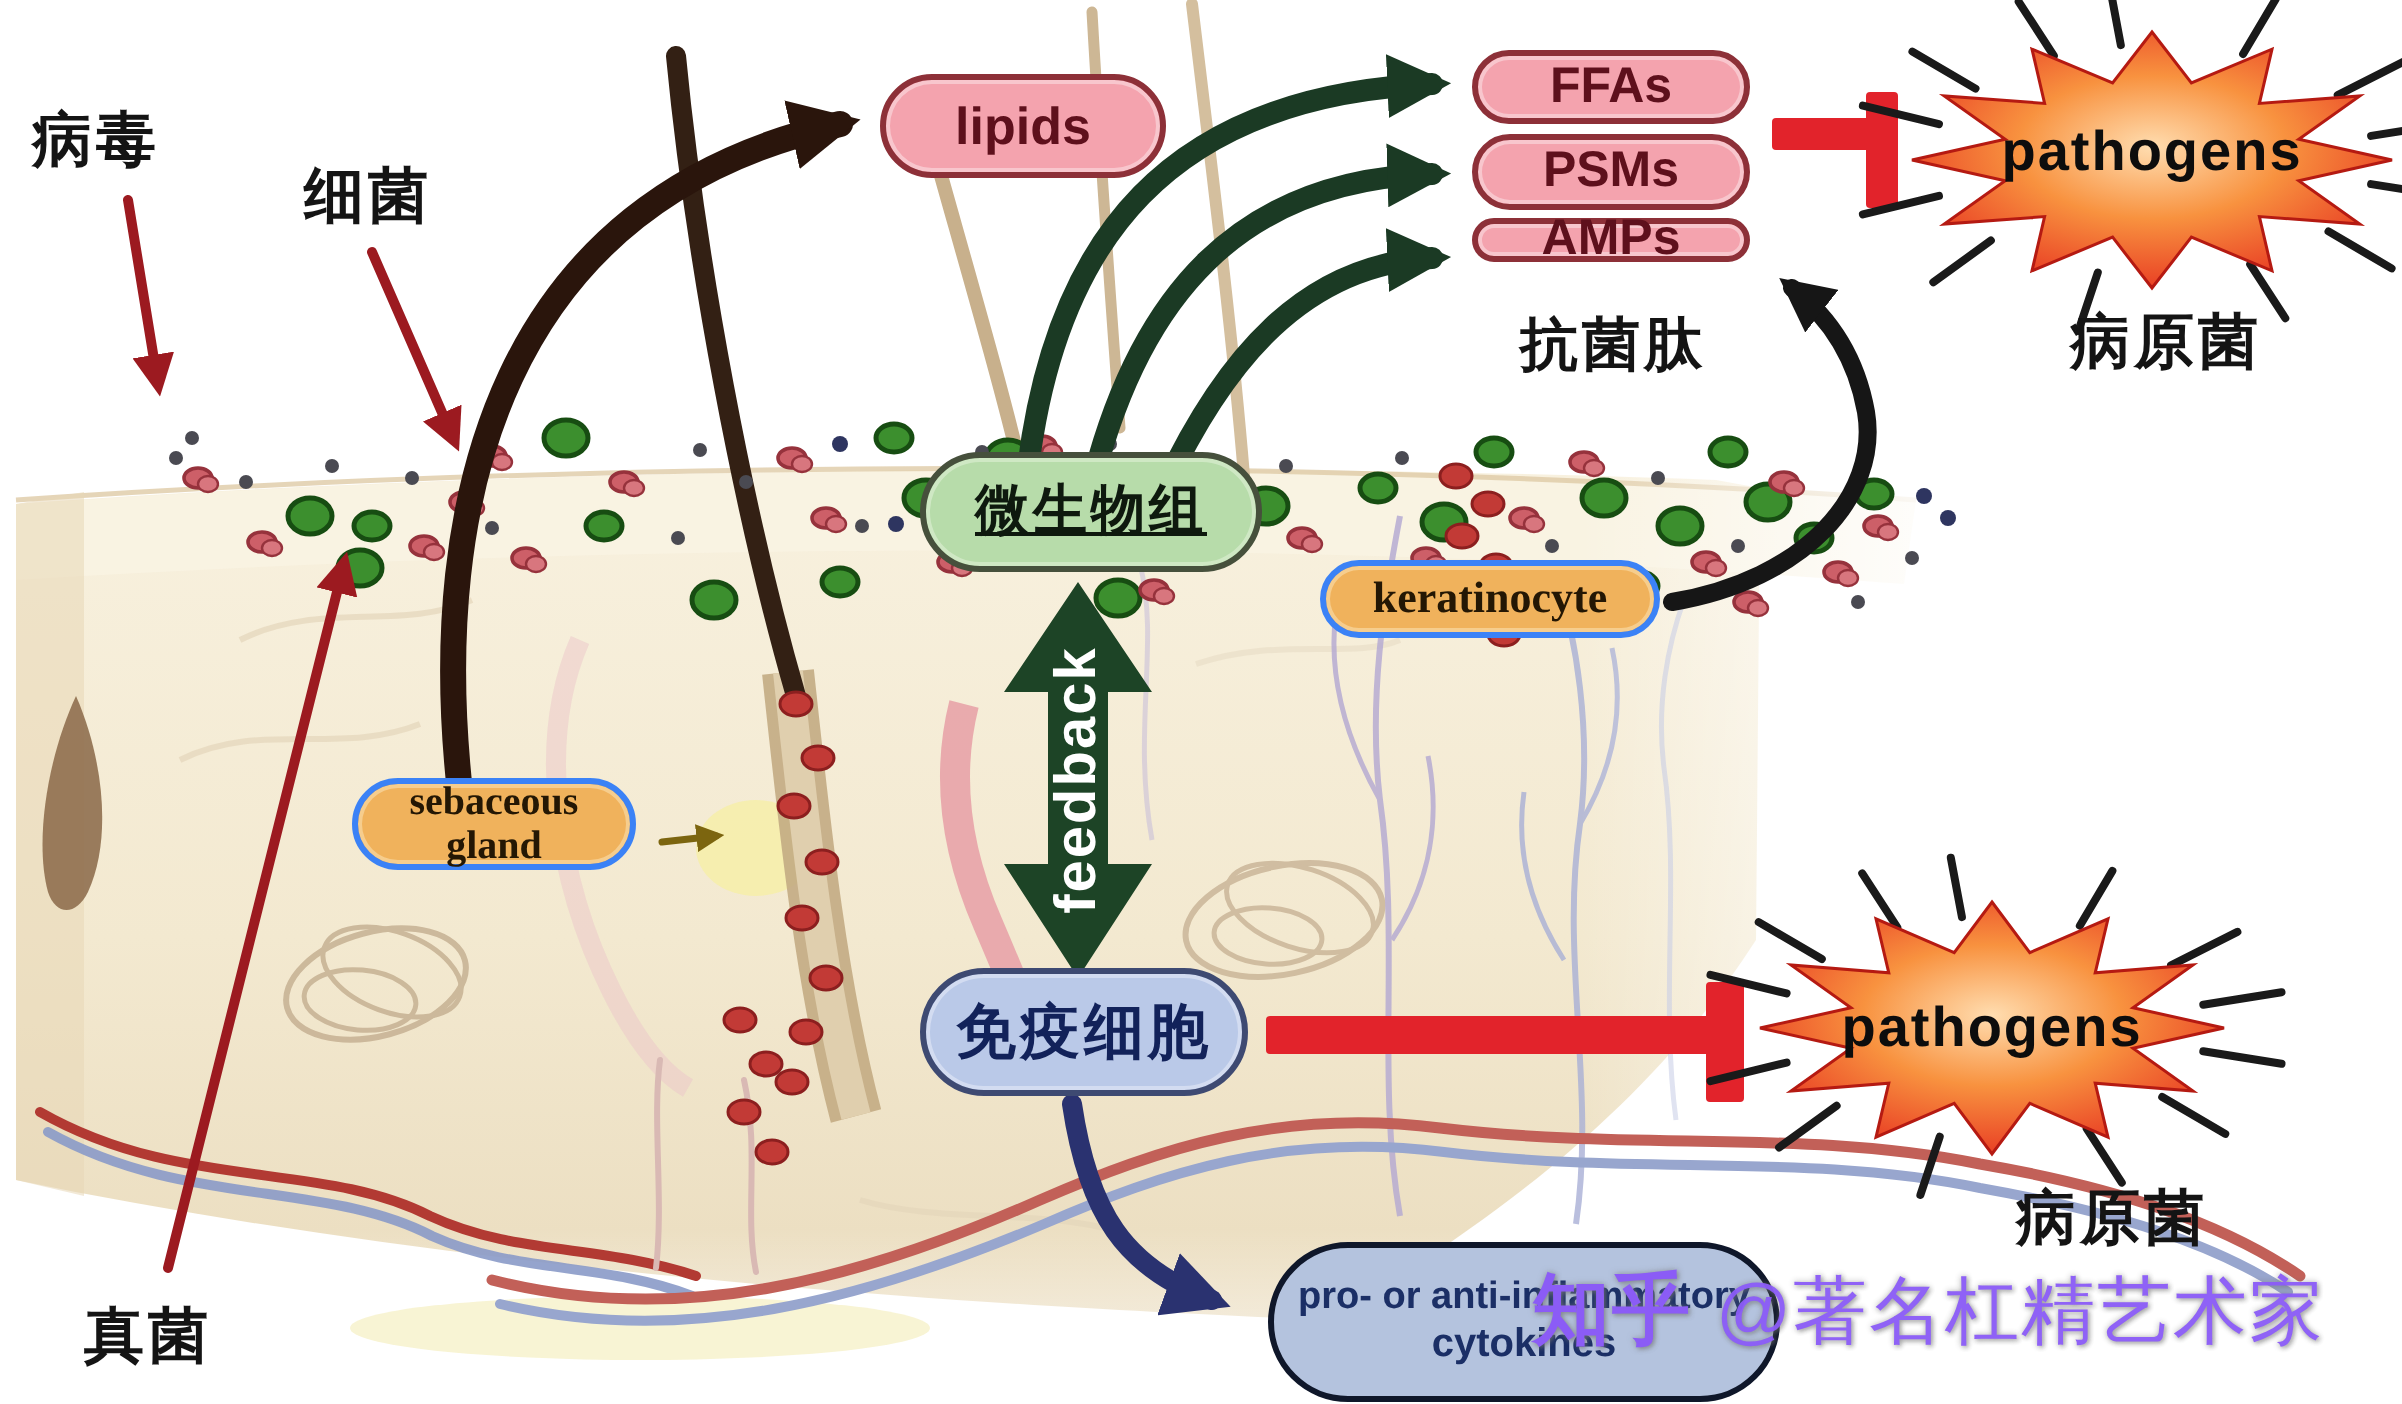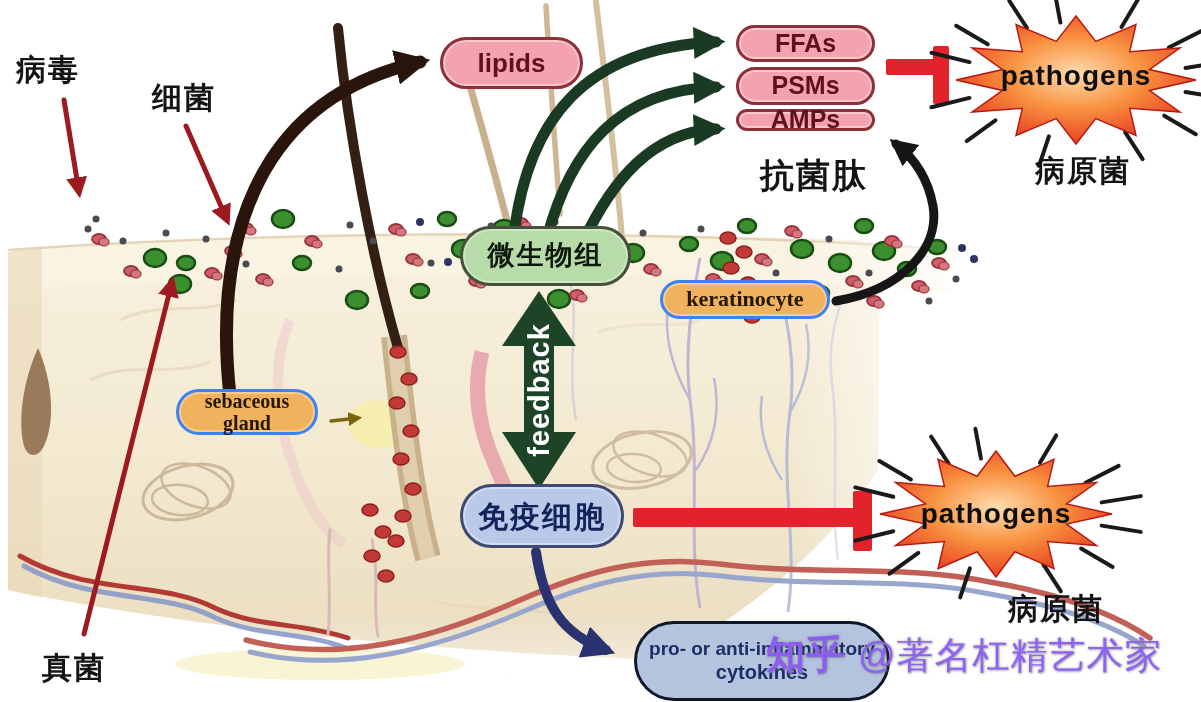--- a/index.html
+++ b/index.html
@@ -313,26 +313,26 @@
   </svg>
 
   <div class="cjk" style="left:16px;top:50px;font-size:30px;">病毒</div>
   <div class="cjk" style="left:152px;top:78px;font-size:30px;">细菌</div>
   <div class="cjk" style="left:42px;top:648px;font-size:30px;">真菌</div>
 
   <div class="pill pink" style="left:440px;top:37px;width:143px;height:52px;font-size:26px;">lipids</div>
   <div class="pill pink" style="left:736px;top:25px;width:139px;height:37px;font-size:25px;">FFAs</div>
   <div class="pill pink" style="left:736px;top:67px;width:139px;height:38px;font-size:25px;">PSMs</div>
   <div class="pill pink" style="left:736px;top:109px;width:139px;height:22px;font-size:25px;">AMPs</div>
-  <div class="cjk" style="left:760px;top:153px;font-size:34px;font-family:Liberation Serif, serif;">抗菌肽</div>
+  <div class="cjk" style="left:760px;top:153px;font-size:29px;font-family:Liberation Serif, serif;">抗菌肽</div>
 
   <div class="pathogens-label" style="left:1076px;top:76px;">pathogens</div>
   <div class="cjk" style="left:1035px;top:151px;font-size:30px;">病原菌</div>
 
-  <div class="pill green" style="left:460px;top:226px;width:171px;height:60px;font-size:27px;letter-spacing:2px;">微生物组</div>
+  <div class="pill green" style="left:460px;top:226px;width:171px;height:60px;font-size:27px;letter-spacing:2px;text-decoration:underline;">微生物组</div>
   <div class="pill orange" style="left:660px;top:280px;width:170px;height:39px;font-size:22px;">keratinocyte</div>
   <div class="pill orange" style="left:176px;top:389px;width:142px;height:46px;font-size:20px;padding:0 14px;border-radius:30px;">sebaceous gland</div>
 
   <div class="feedback-label">feedback</div>
 
   <div class="pill blue" style="left:460px;top:484px;width:164px;height:64px;font-size:30px;letter-spacing:2px;">免疫细胞</div>
 
   <div class="pathogens-label" style="left:996px;top:514px;">pathogens</div>
   <div class="cjk" style="left:1008px;top:589px;font-size:30px;">病原菌</div>
 

